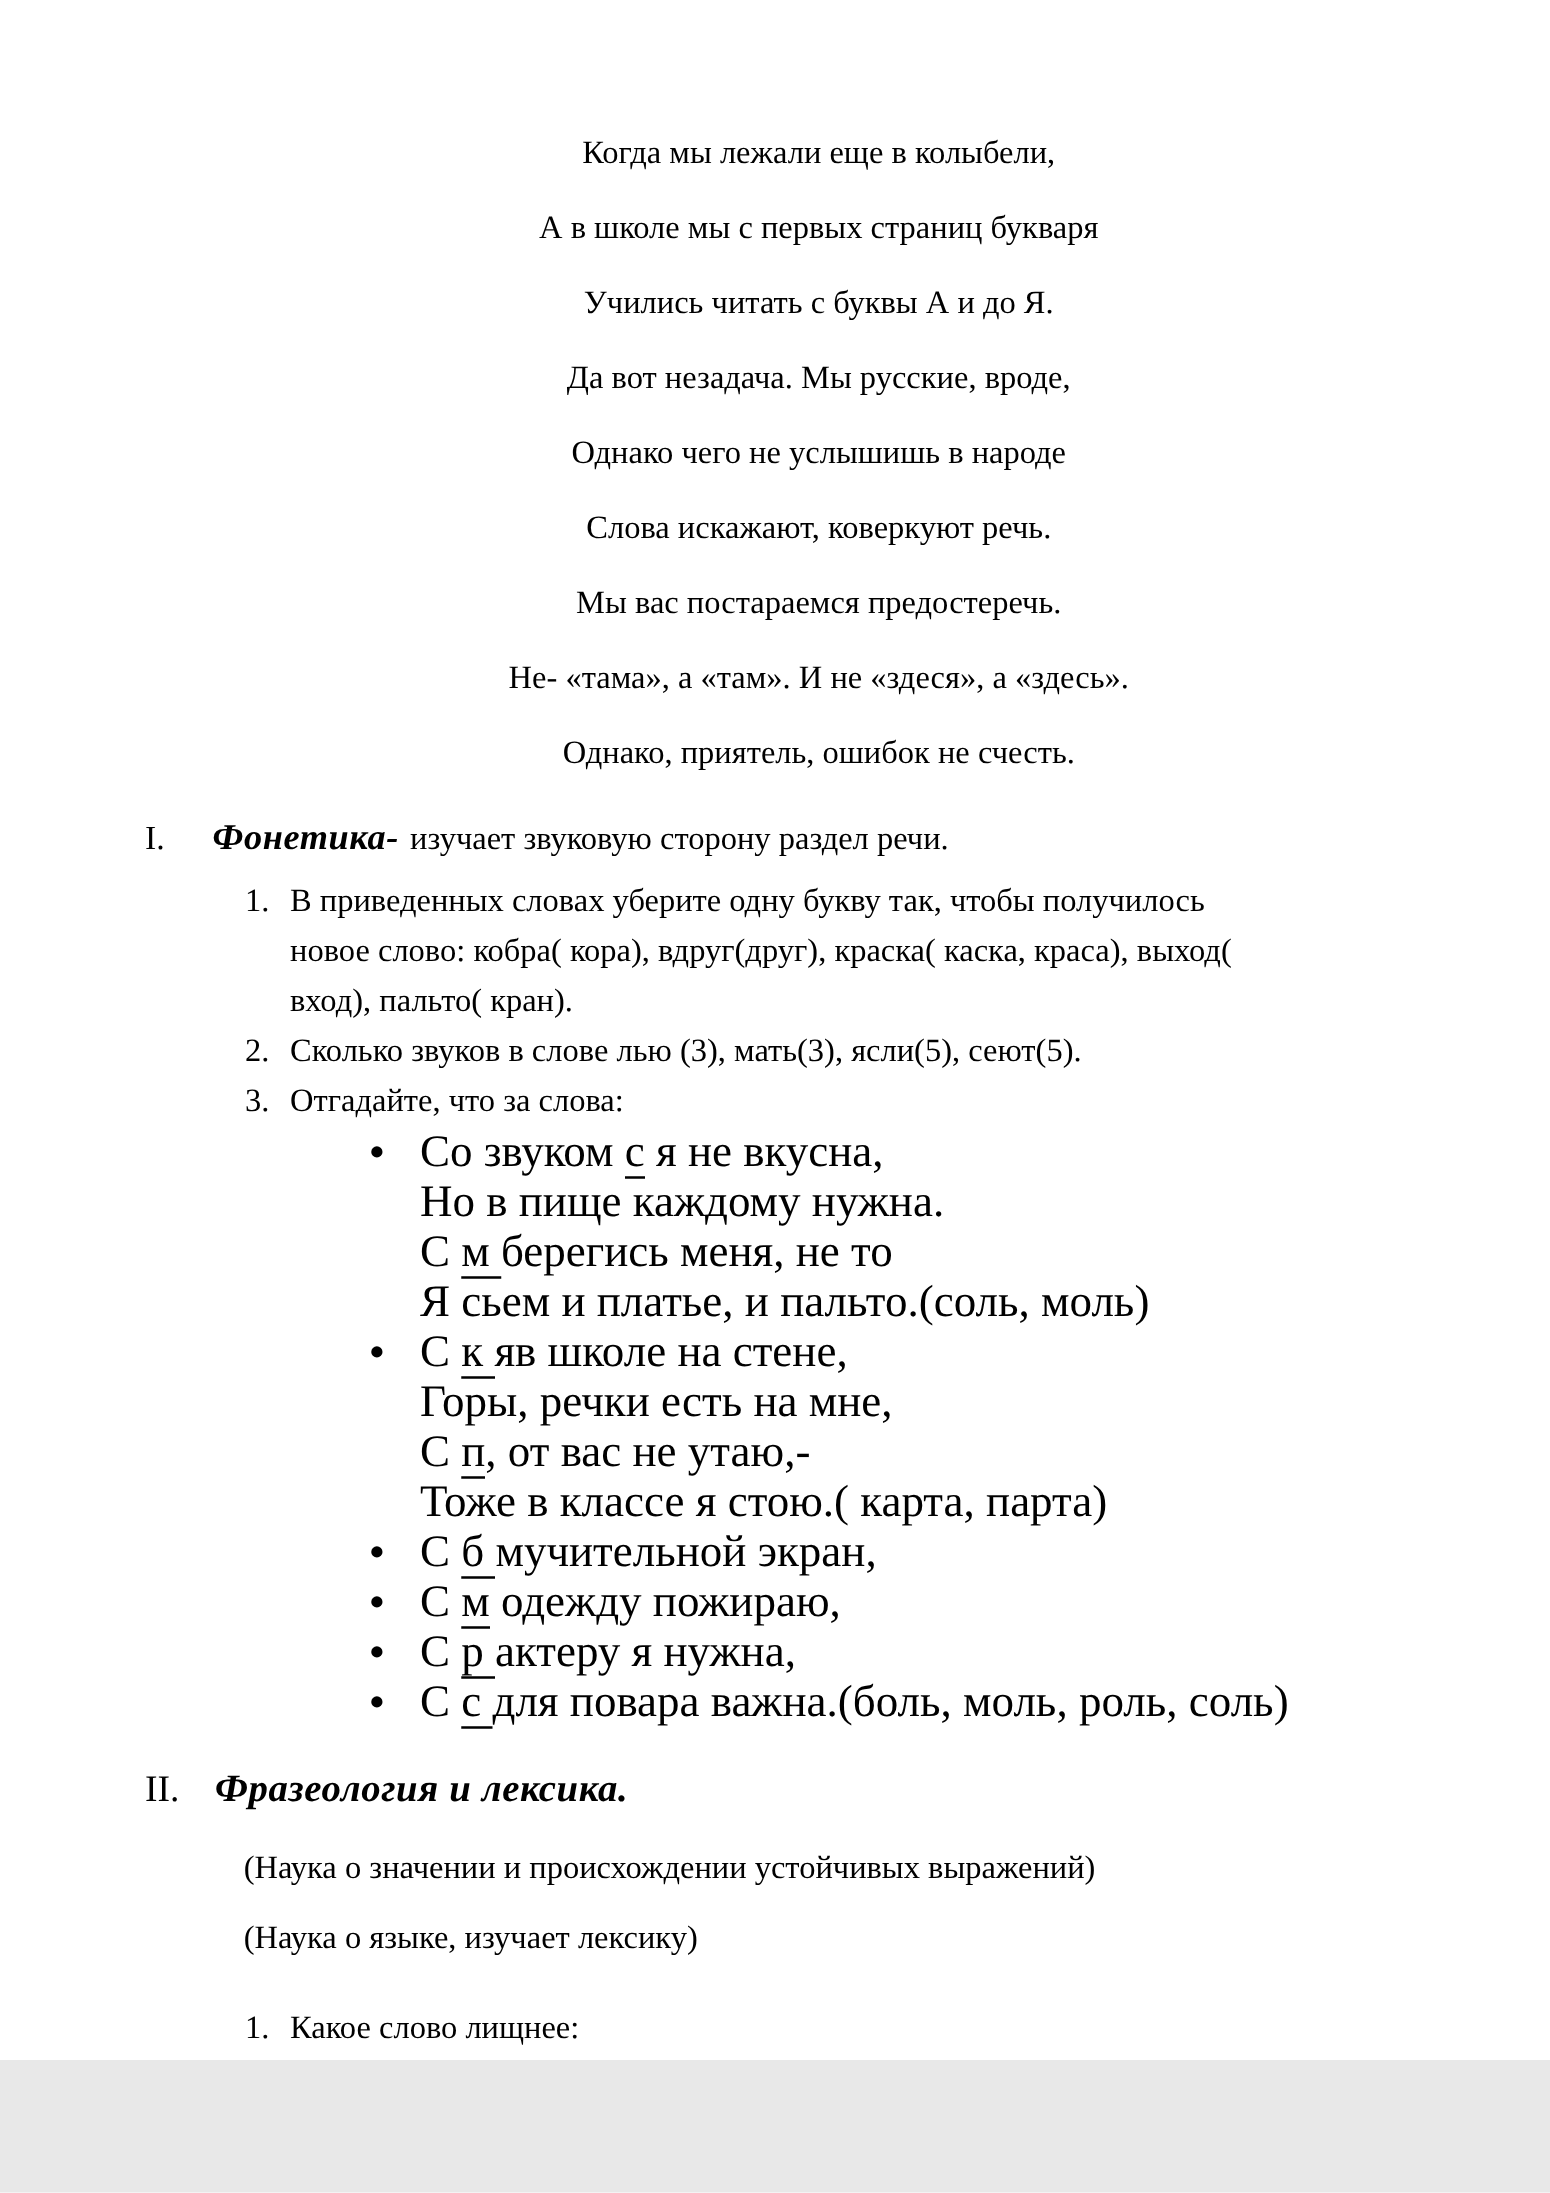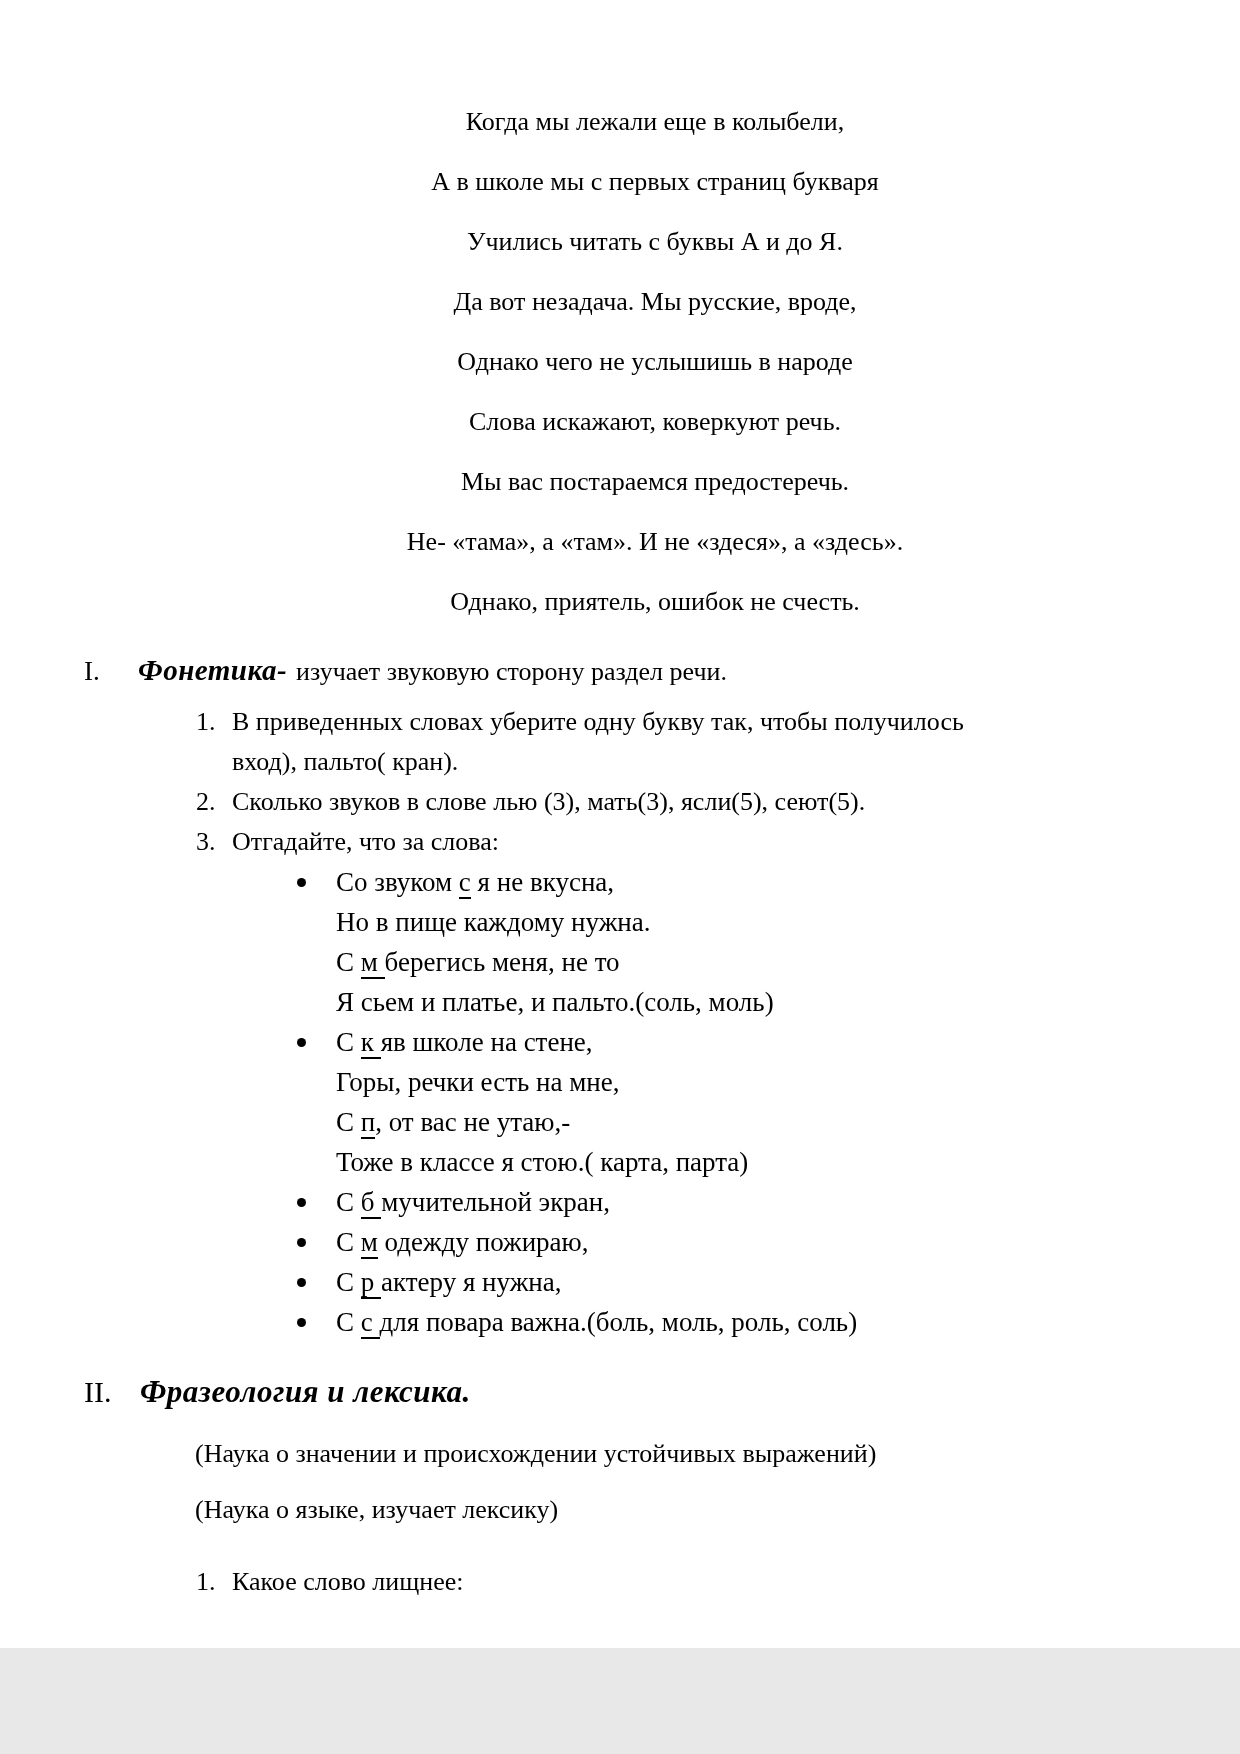--- a/index.html
+++ b/index.html
@@ -18,21 +18,21 @@
   .poem p{
     margin:0 0 33px 0;
     font-size:26px;
     line-height:27px;
     text-align:center;
     white-space:nowrap;
   }
   
   .heading{
     position:relative;
-    padding-left:84px;
+    padding-left:116px;
     font-size:29px;
     line-height:36px;
     white-space:nowrap;
   }
   .heading.sec1{margin-top:37px;}
   .heading.sec2{margin-top:30px;font-size:31px;line-height:40px;}
   .sec-num{
     display:inline-block;
     width:54px;
     font-size:27px;
@@ -49,21 +49,21 @@
     padding-left:232px;
     font-size:26px;
     line-height:40px;
   }
   .onum{position:absolute;left:196px;top:0;}
   .oline{white-space:nowrap;}
   
   .bline{
     position:relative;
     padding-left:336px;
-    font-size:27px;
+    font-size:36px;
     line-height:40px;
     white-space:nowrap;
   }
   .dot{
     position:absolute;
     left:297px;top:16px;
     width:9px;height:9px;
     border-radius:50%;
     background:#000;
   }
@@ -97,20 +97,21 @@
   </div>
 
   <div class="heading sec1">
     <span class="sec-num">I.</span><span class="sec-title">Фонетика-</span><span class="sec-rest">изучает звуковую сторону раздел речи.</span>
   </div>
 
   <div class="olist">
     <div class="oitem">
       <span class="onum">1.</span>
       <div class="oline">В приведенных словах уберите одну букву так, чтобы получилось</div>
+      <div class="oline">новое слово: кобра( кора), вдруг(друг), краска( каска, краса), выход(</div>
       <div class="oline">вход), пальто( кран).</div>
     </div>
     <div class="oitem">
       <span class="onum">2.</span>
       <div class="oline">Сколько звуков в слове лью (3), мать(3), ясли(5), сеют(5).</div>
     </div>
     <div class="oitem">
       <span class="onum">3.</span>
       <div class="oline">Отгадайте, что за слова:</div>
     </div>

